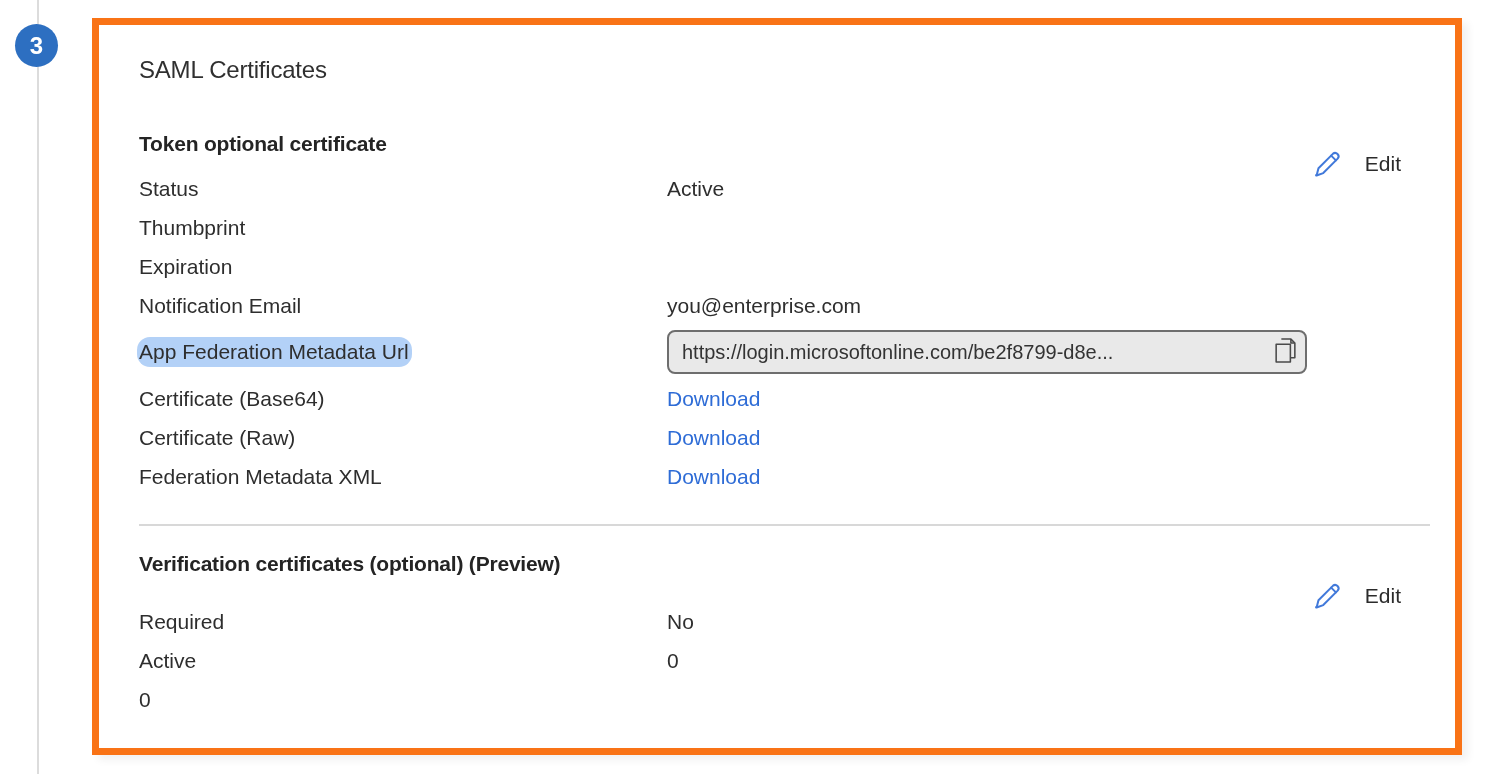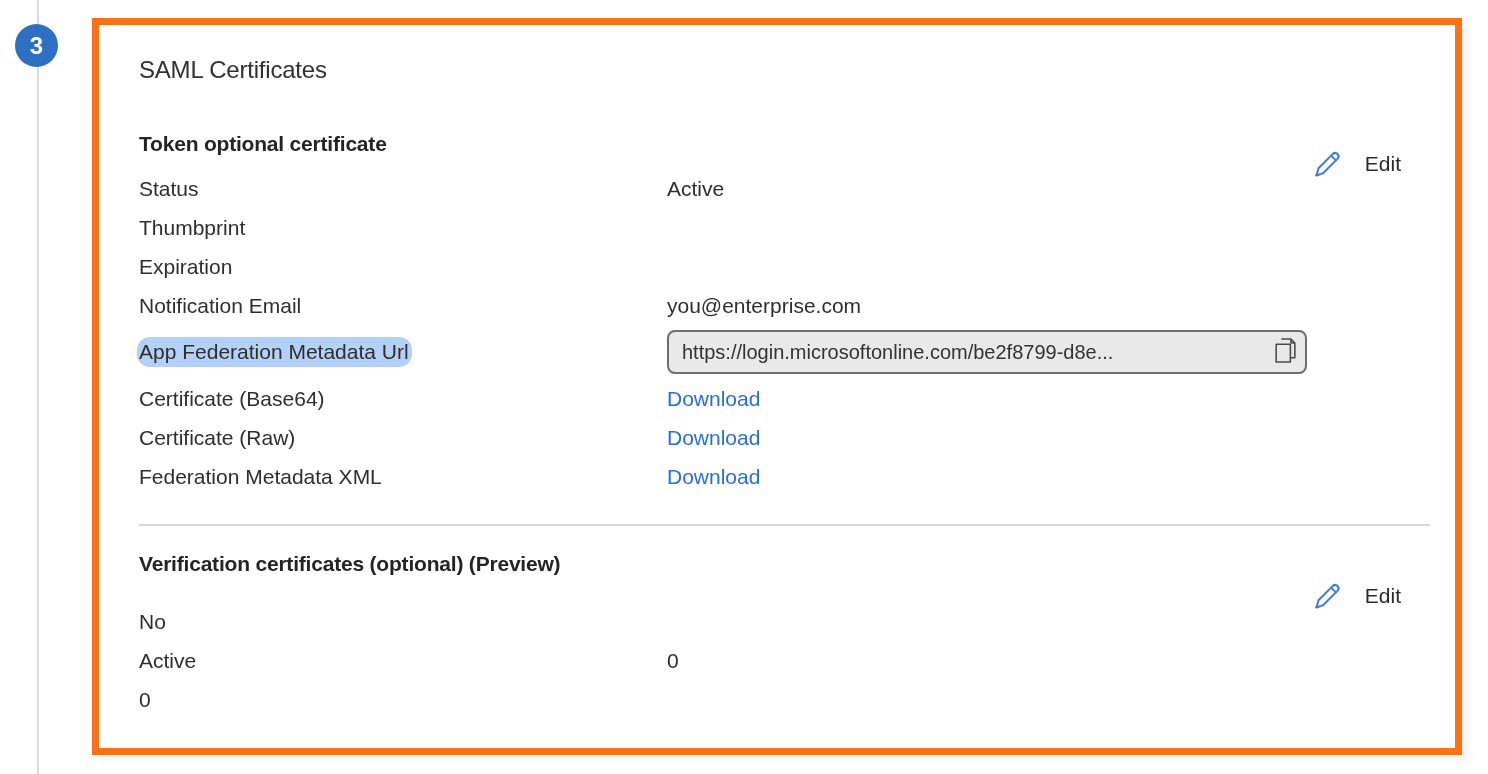--- a/index.html
+++ b/index.html
@@ -140,20 +140,21 @@
           <path d="M4.2 20.6 L5.6 15.2 L16.4 4.4 a2.55 2.55 0 0 1 3.6 3.6 L9.2 18.8 L4.2 20.6 C3.9 20.8 3.7 20.6 3.8 20.3 Z"></path>
           <path d="M15.1 5.7 L18.7 9.3"></path>
         </svg>
       </span>
       <span class="edit-label">Edit</span>
     </div>
 
     <div class="rows rows-2">
 
       <div class="row">
+        <div class="row-label">Required</div>
         <div class="row-value">No</div>
       </div>
 
       <div class="row">
         <div class="row-label">Active</div>
         <div class="row-value">0</div>
       </div>
 
       <div class="row">
         <div class="row-value">0</div>

